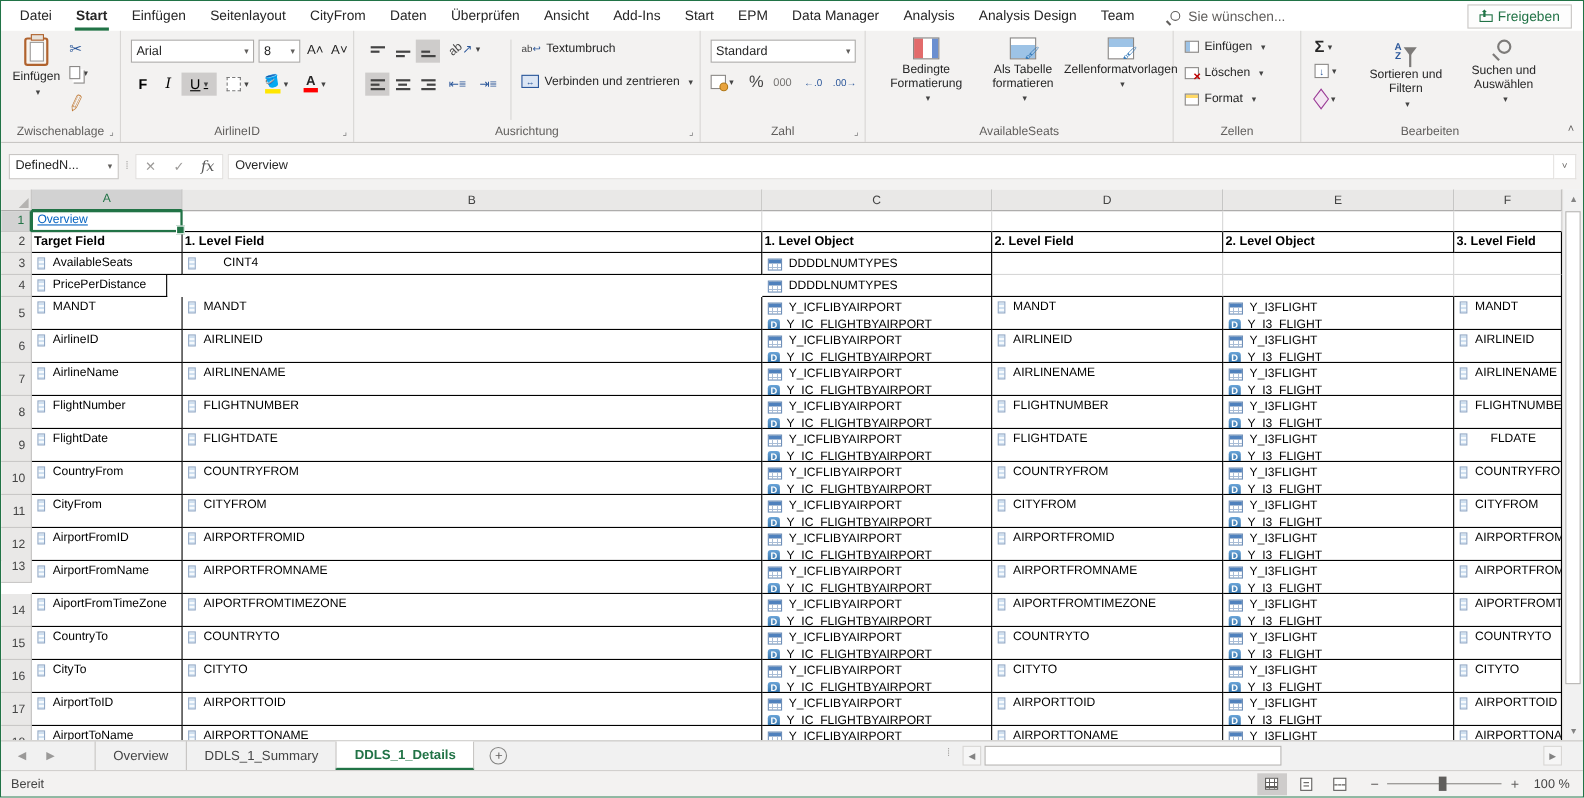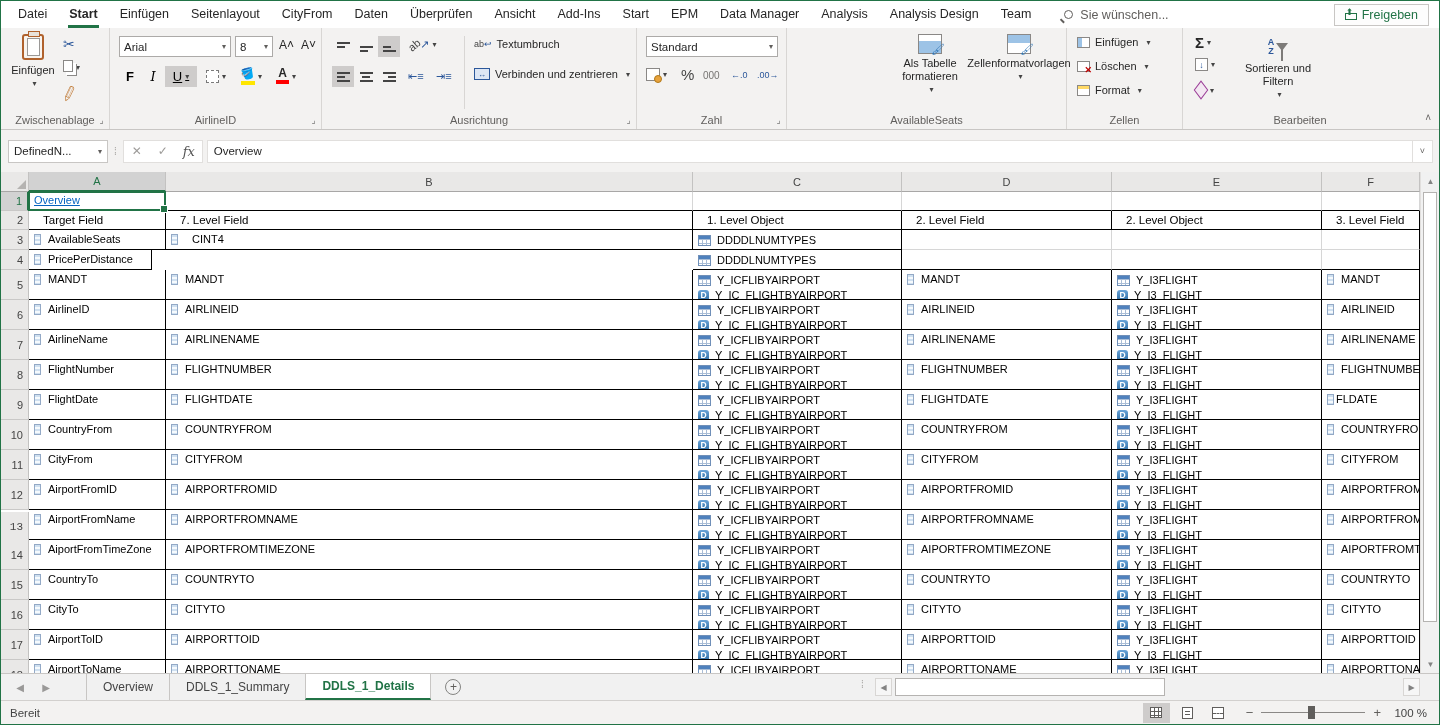--- a/index.html
+++ b/index.html
@@ -59,21 +59,21 @@
 
   
   #grid{position:absolute;left:0;top:171px;width:1419px;height:501px;overflow:hidden;background:#fff}
   .chdr,.rhdr{position:absolute;background:#e9e8e7;color:#444;font-size:11px;display:flex;align-items:center;justify-content:center;border-right:1px solid #c3c2c1;border-bottom:1px solid #a8a7a6}
   .rhdr{justify-content:flex-end;padding-right:5px;border-bottom:1px solid #c9c8c7}
   .chdr.sel{background:#d2d2d2;border-bottom:2px solid #217346;color:#217346}
   .rhdr.sel{background:#d2d2d2;border-right:2px solid #217346;color:#217346}
   #corner{position:absolute;left:0;top:0;width:28px;height:20px;background:#e9e8e7;border-right:1px solid #c3c2c1;border-bottom:1px solid #a8a7a6}
   #corner::after{content:"";position:absolute;right:2px;bottom:2px;border-style:solid;border-width:0 0 9px 9px;border-color:transparent transparent #b5b3b1 transparent}
   .cell{position:absolute;font-size:11px;color:#000;overflow:hidden;white-space:nowrap;display:flex;align-items:flex-start;gap:7px;padding:3px 0 0 5px}
-  .cell.hdrcell{font-weight:normal;font-size:11.5px;padding-left:14px}
+  .cell.hdrcell{font-weight:bold;font-size:11.5px;padding-left:2px}
   .cell .lnk{color:#0563c1;text-decoration:underline}
   .objlines{display:flex;flex-direction:column;gap:1px}
   .objline{display:flex;align-items:center;gap:6px;height:14px}
   .fieldicon{width:7px;height:11px;border:1px solid #93a9c6;background:repeating-linear-gradient(180deg,#cfe0f0 0 2px,#f6fafd 2px 4px);flex:none;margin-top:1px}
   .tableicon{width:13px;height:11px;border:1px solid #6f8fb8;flex:none;background:
     linear-gradient(#4f81bd 0 3px,rgba(0,0,0,0) 3px),
     repeating-linear-gradient(90deg,rgba(0,0,0,0) 0 3px,#a9bdd6 3px 4px),
     repeating-linear-gradient(180deg,rgba(0,0,0,0) 0 3px,#a9bdd6 3px 4px),#fff}
   .dicon{width:11px;height:11px;border-radius:3px;background:linear-gradient(#6aa4d8,#2e6da4);color:#fff;flex:none;display:flex;align-items:center;justify-content:center}
   .dicon::before{content:"D";font-size:8.5px;font-weight:bold}
@@ -282,20 +282,24 @@
           <span>←.0</span>
         </div>
       <div class="sbtn" style="left:120px;top:42px;font-size:9px;color:#2b579a">
           <span>.00→</span>
         </div>
       <div class="grp-label">Zahl</div>
       <div class="dlg"></div>
     </div>
 
     <div class="grp" style="left:786px;width:280px">
+      <div class="bigbtn dd" style="left:16px;top:6px;width:78px">
+        <span style="width:24px;height:20px;border:1px solid #8a8886;background:linear-gradient(90deg,#e26b6b 0 8px,#fff 8px 16px,#6b8fd0 16px);margin-bottom:3px"></span>
+        <span>Bedingte Formatierung</span>
+      </div>
       <div class="bigbtn dd" style="left:100px;top:6px;width:86px">
         <span style="width:24px;height:20px;border:1px solid #8a8886;background:linear-gradient(180deg,#fff 0 6px,#9dc3e6 6px);margin-bottom:3px;position:relative">
             <span style="position:absolute;right:-4px;bottom:-3px;font-size:11px;color:#2e75b6">🖌</span>
           </span>
         <span>Als Tabelle formatieren</span>
       </div>
       <div class="bigbtn dd" style="left:188px;top:6px;width:88px">
         <span style="width:24px;height:20px;border:1px solid #8a8886;background:linear-gradient(180deg,#9dc3e6 0 8px,#fff 8px);margin-bottom:3px;position:relative">
             <span style="position:absolute;right:-4px;bottom:-3px;font-size:11px;color:#2e75b6">🖌</span>
           </span>
@@ -331,20 +335,26 @@
         </div>
       <div class="sbtn dd" style="left:12px;top:56px">
           <span class="eraser"></span>
         </div>
       <div class="bigbtn dd" style="left:52px;top:8px;width:86px">
         <span style="display:inline-flex;align-items:center;gap:2px;margin-bottom:4px;height:22px">
           <span style="font-size:9px;line-height:9px;color:#2b579a;font-weight:bold">A<br>Z</span>
           <span class="funnel"></span>
         </span>
         <span>Sortieren und Filtern</span>
+      </div>
+      <div class="bigbtn dd" style="left:142px;top:8px;width:84px">
+        <span style="height:22px;display:inline-flex;align-items:flex-start">
+            <span class="lens2"></span>
+          </span>
+        <span>Suchen und Auswählen</span>
       </div>
       <div class="grp-label">Bearbeiten</div>
     </div>
     <div style="position:absolute;right:8px;bottom:6px;font-size:10px;color:#605e5c">˄</div>
   </div>
 
   <div id="fbar">
     <div id="namebox">
       <span>DefinedN...</span>
         <span class="caret">▾</span>
@@ -375,60 +385,60 @@
       <div class="rhdr" style="left: 0px; top: 58px; width: 28px; height: 20px;">3</div>
       <div class="rhdr" style="left: 0px; top: 78px; width: 28px; height: 20px;">4</div>
       <div class="rhdr" style="left: 0px; top: 98px; width: 28px; height: 30px;">5</div>
       <div class="rhdr" style="left: 0px; top: 128px; width: 28px; height: 30px;">6</div>
       <div class="rhdr" style="left: 0px; top: 158px; width: 28px; height: 30px;">7</div>
       <div class="rhdr" style="left: 0px; top: 188px; width: 28px; height: 30px;">8</div>
       <div class="rhdr" style="left: 0px; top: 218px; width: 28px; height: 30px;">9</div>
       <div class="rhdr" style="left: 0px; top: 248px; width: 28px; height: 30px;">10</div>
       <div class="rhdr" style="left: 0px; top: 278px; width: 28px; height: 30px;">11</div>
       <div class="rhdr" style="left: 0px; top: 308px; width: 28px; height: 30px;">12</div>
-      <div class="rhdr" style="left: 0px; top: 340px; width: 28px; height: 30px; font-family: Liberation Mono, monospace;">13</div>
+      <div class="rhdr" style="left: 0px; top: 328px; width: 28px; height: 30px;">13</div>
       <div class="rhdr" style="left: 0px; top: 368px; width: 28px; height: 30px;">14</div>
       <div class="rhdr" style="left: 0px; top: 398px; width: 28px; height: 30px;">15</div>
       <div class="rhdr" style="left: 0px; top: 428px; width: 28px; height: 30px;">16</div>
       <div class="rhdr" style="left: 0px; top: 458px; width: 28px; height: 30px;">17</div>
       <div class="rhdr" style="left: 0px; top: 488px; width: 28px; height: 30px;">18</div>
       <div class="cell" style="left: 28px; top: 20px; width: 137px; height: 19px; border-right: 1px solid rgb(214, 214, 214); border-bottom: 1px solid rgb(0, 0, 0); padding-top: 2px;">
         <span class="lnk">Overview</span>
       </div>
       <div class="cell" style="left: 165px; top: 20px; width: 527px; height: 19px; border-right: 1px solid rgb(214, 214, 214); border-bottom: 1px solid rgb(0, 0, 0);"></div>
       <div class="cell" style="left: 692px; top: 20px; width: 209px; height: 19px; border-right: 1px solid rgb(214, 214, 214); border-bottom: 1px solid rgb(0, 0, 0);"></div>
       <div class="cell" style="left: 901px; top: 20px; width: 210px; height: 19px; border-right: 1px solid rgb(214, 214, 214); border-bottom: 1px solid rgb(0, 0, 0);"></div>
       <div class="cell" style="left: 1111px; top: 20px; width: 210px; height: 19px; border-right: 1px solid rgb(214, 214, 214); border-bottom: 1px solid rgb(0, 0, 0);"></div>
       <div class="cell" style="left: 1321px; top: 20px; width: 98px; height: 19px; border-right: 1px solid rgb(214, 214, 214); border-bottom: 1px solid rgb(0, 0, 0);"></div>
       <div class="cell hdrcell" style="left: 28px; top: 39px; width: 137px; height: 19px; border-right: 1px solid rgb(0, 0, 0); border-bottom: 1px solid rgb(0, 0, 0);">
         <span>Target Field</span>
       </div>
       <div class="cell hdrcell" style="left: 165px; top: 39px; width: 527px; height: 19px; border-right: 1px solid rgb(0, 0, 0); border-bottom: 1px solid rgb(0, 0, 0);">
-        <span>7. Level Field</span>
+        <span>1. Level Field</span>
       </div>
       <div class="cell hdrcell" style="left: 692px; top: 39px; width: 209px; height: 19px; border-right: 1px solid rgb(0, 0, 0); border-bottom: 1px solid rgb(0, 0, 0);">
         <span>1. Level Object</span>
       </div>
       <div class="cell hdrcell" style="left: 901px; top: 39px; width: 210px; height: 19px; border-right: 1px solid rgb(0, 0, 0); border-bottom: 1px solid rgb(0, 0, 0);">
         <span>2. Level Field</span>
       </div>
       <div class="cell hdrcell" style="left: 1111px; top: 39px; width: 210px; height: 19px; border-right: 1px solid rgb(0, 0, 0); border-bottom: 1px solid rgb(0, 0, 0);">
         <span>2. Level Object</span>
       </div>
       <div class="cell hdrcell" style="left: 1321px; top: 39px; width: 98px; height: 19px; border-right: 1px solid rgb(0, 0, 0); border-bottom: 1px solid rgb(0, 0, 0);">
         <span>3. Level Field</span>
       </div>
       <div class="cell" style="left: 28px; top: 58px; width: 137px; height: 20px; border-right: 1px solid rgb(0, 0, 0); border-bottom: 1px solid rgb(0, 0, 0);">
         <span style="display: inline-flex; gap: 7px; align-items: flex-start;">
           <span class="fieldicon"></span>
           <span>AvailableSeats</span>
         </span>
       </div>
       <div class="cell" style="left: 165px; top: 58px; width: 527px; height: 20px; border-right: 1px solid rgb(0, 0, 0); border-bottom: 1px solid rgb(0, 0, 0);">
-        <span style="display: inline-flex; gap: 14px; align-items: flex-start;">
+        <span style="display: inline-flex; gap: 25px; align-items: flex-start;">
           <span class="fieldicon"></span>
           <span>CINT4</span>
         </span>
       </div>
       <div class="cell" style="left: 692px; top: 58px; width: 209px; height: 20px; border-right: 1px solid rgb(0, 0, 0); border-bottom: 1px solid rgb(0, 0, 0);">
         <span class="objlines">
           <span class="objline">
             <span class="tableicon"></span>
             <span>DDDDLNUMTYPES</span>
           </span>
@@ -682,21 +692,21 @@
             <span class="tableicon"></span>
             <span>Y_I3FLIGHT</span>
           </span>
           <span class="objline">
             <span class="dicon"></span>
             <span>Y_I3_FLIGHT</span>
           </span>
         </span>
       </div>
       <div class="cell" style="left: 1321px; top: 218px; width: 98px; height: 30px; border-right: 1px solid rgb(0, 0, 0); border-bottom: 1px solid rgb(0, 0, 0);">
-        <span style="display: inline-flex; gap: 2px; align-items: flex-start;">
+        <span style="display: inline-flex; gap: 21px; align-items: flex-start;">
           <span class="fieldicon"></span>
           <span>FLDATE</span>
         </span>
       </div>
       <div class="cell" style="left: 28px; top: 248px; width: 137px; height: 30px; border-right: 1px solid rgb(0, 0, 0); border-bottom: 1px solid rgb(0, 0, 0);">
         <span style="display: inline-flex; gap: 7px; align-items: flex-start;">
           <span class="fieldicon"></span>
           <span>CountryFrom</span>
         </span>
       </div>

